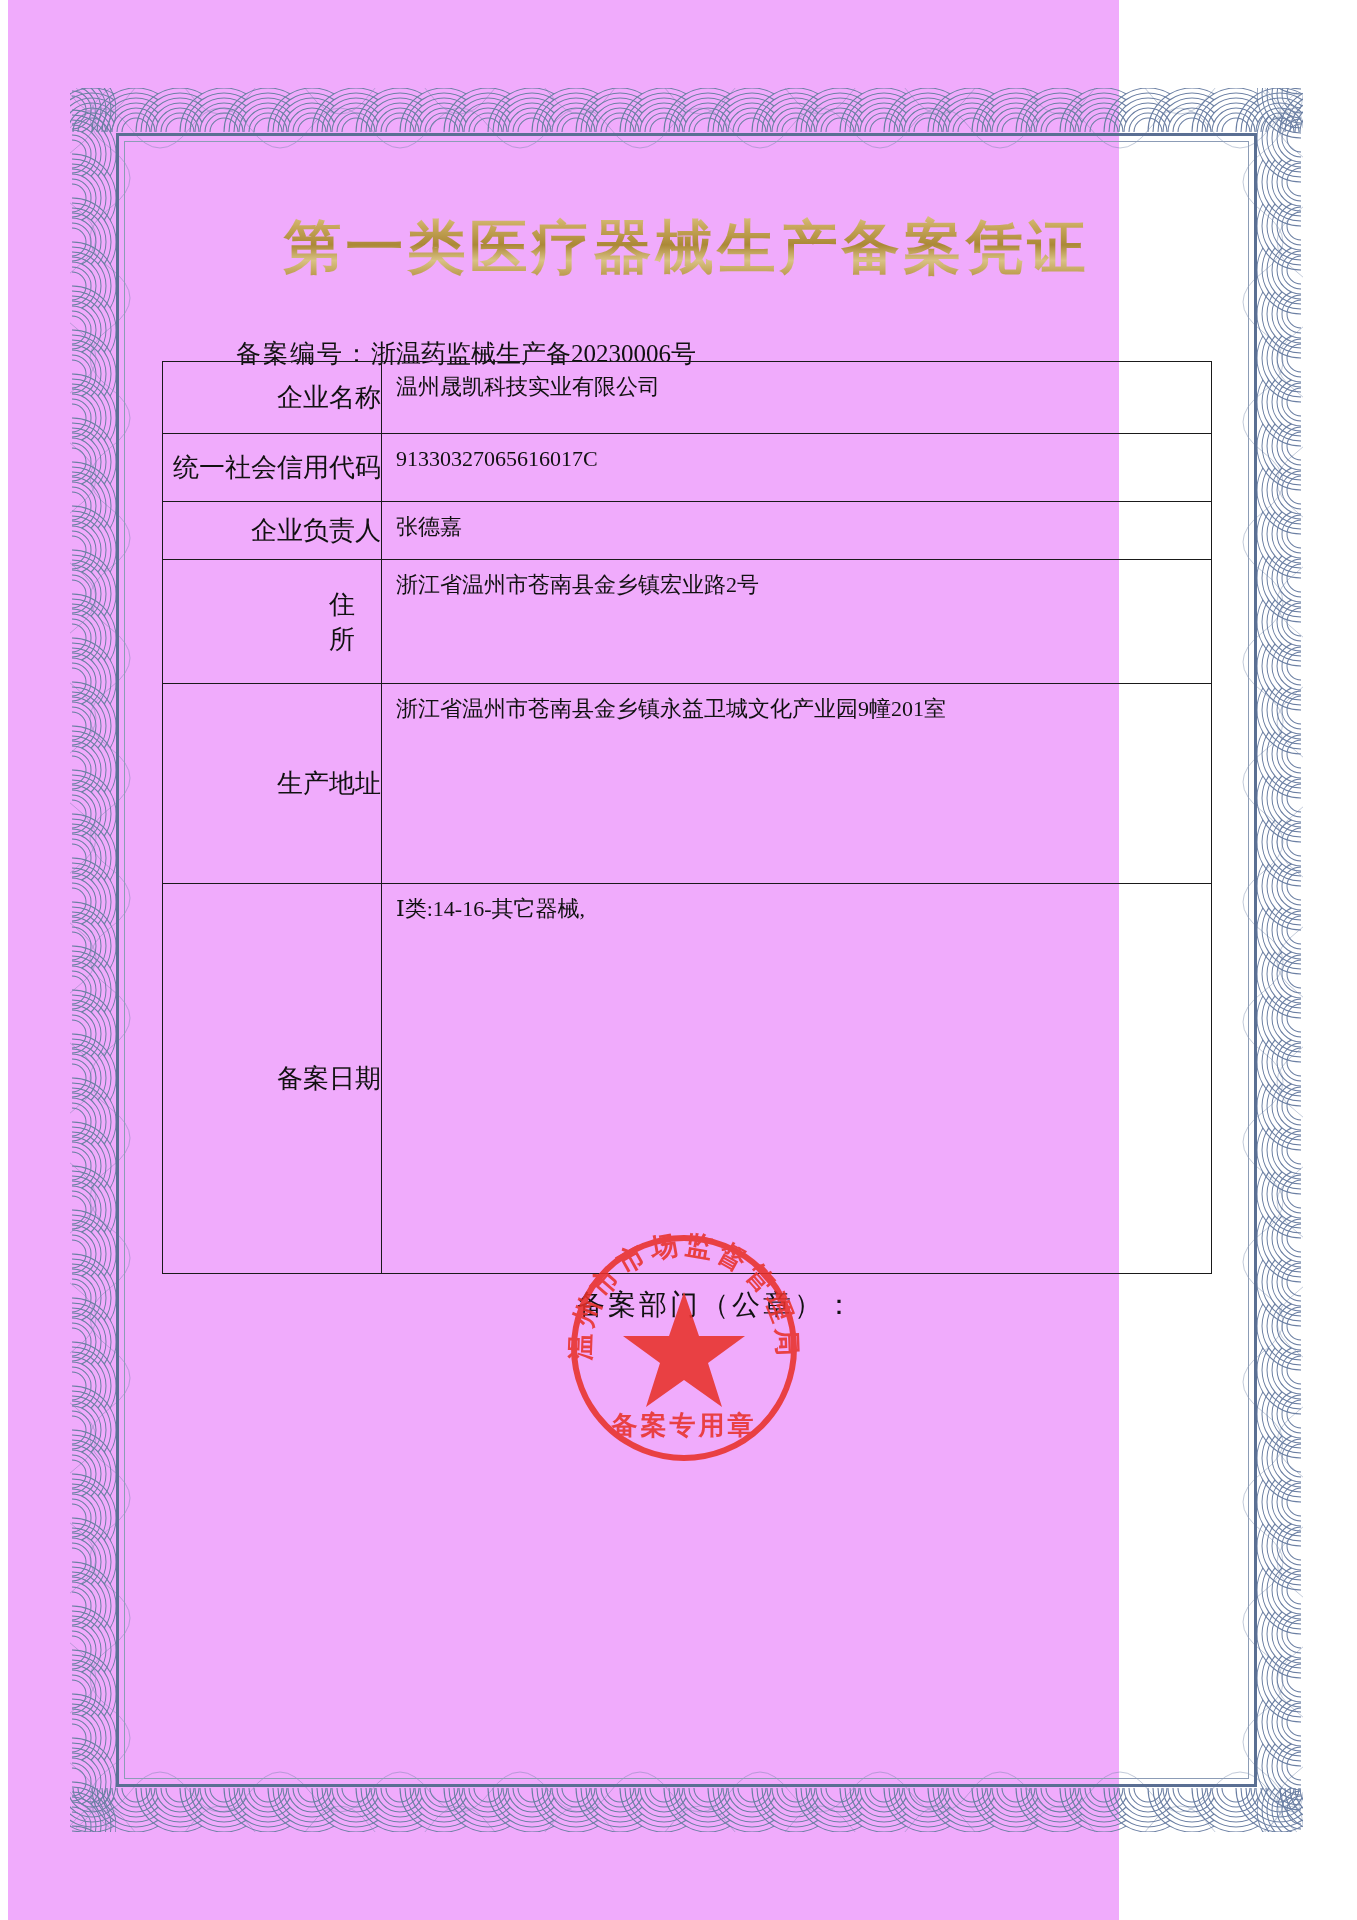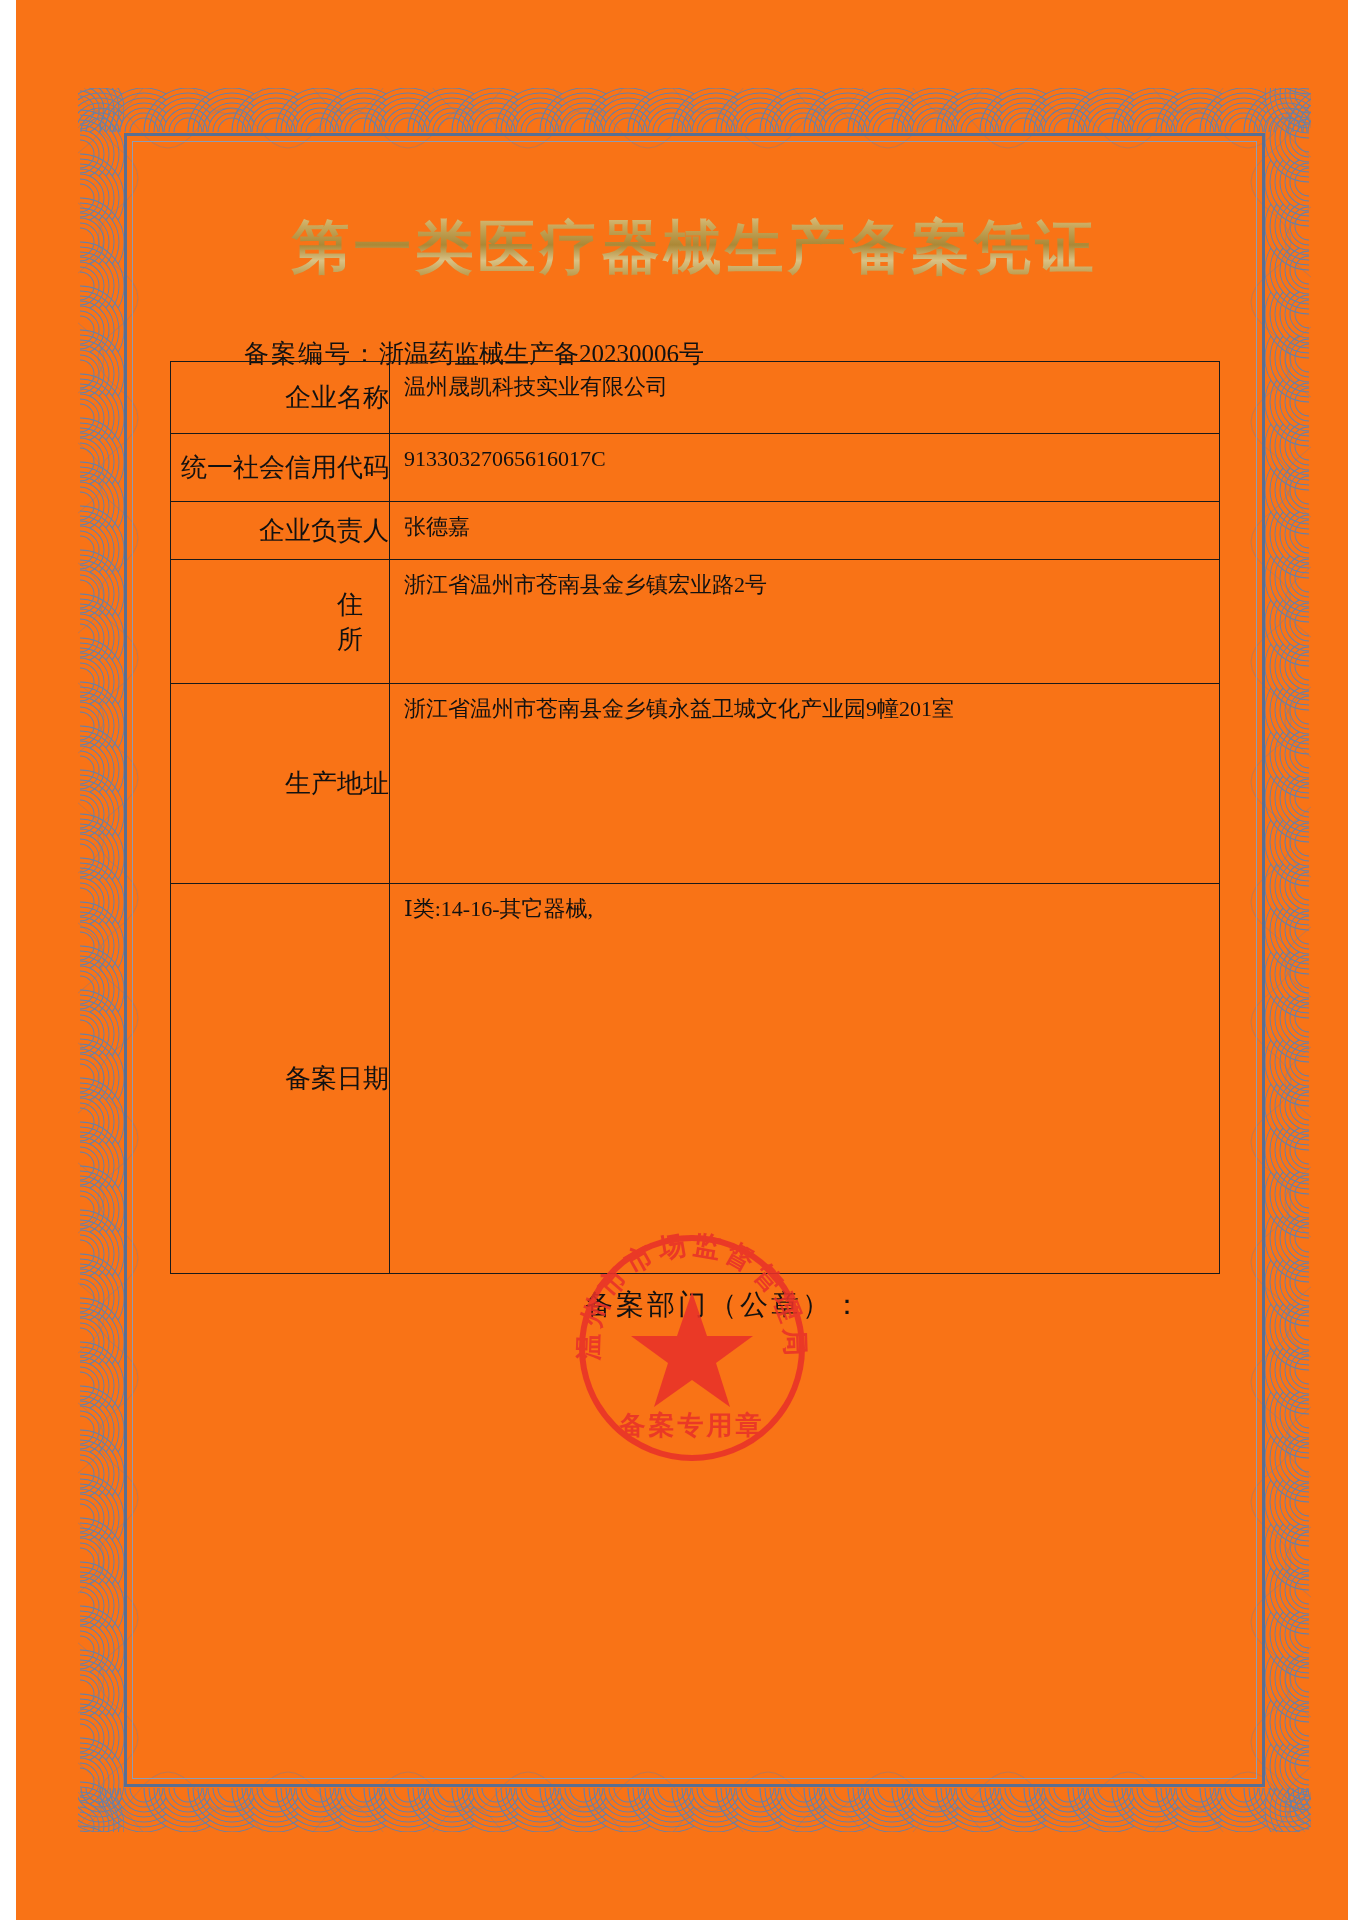--- a/index.html
+++ b/index.html
@@ -11,24 +11,24 @@
     width: 1357px;
     height: 1920px;
     font-family: "Liberation Serif", "DejaVu Serif", serif;
     overflow: hidden;
     position: relative;
   }
 
   
   .page {
     position: absolute;
-    left: 16px; top: 0;
-    width: 1332px;
+    left: 8px; top: 0;
+    width: 1111px;
     height: 1920px;
-    background: #f97316;
+    background: #f0abfc;
   }
 
   
   .guilloche {
     position: absolute;
     left: 62px;
     top: 88px;
     width: 1233px;
     height: 1744px;
     box-sizing: border-box;

